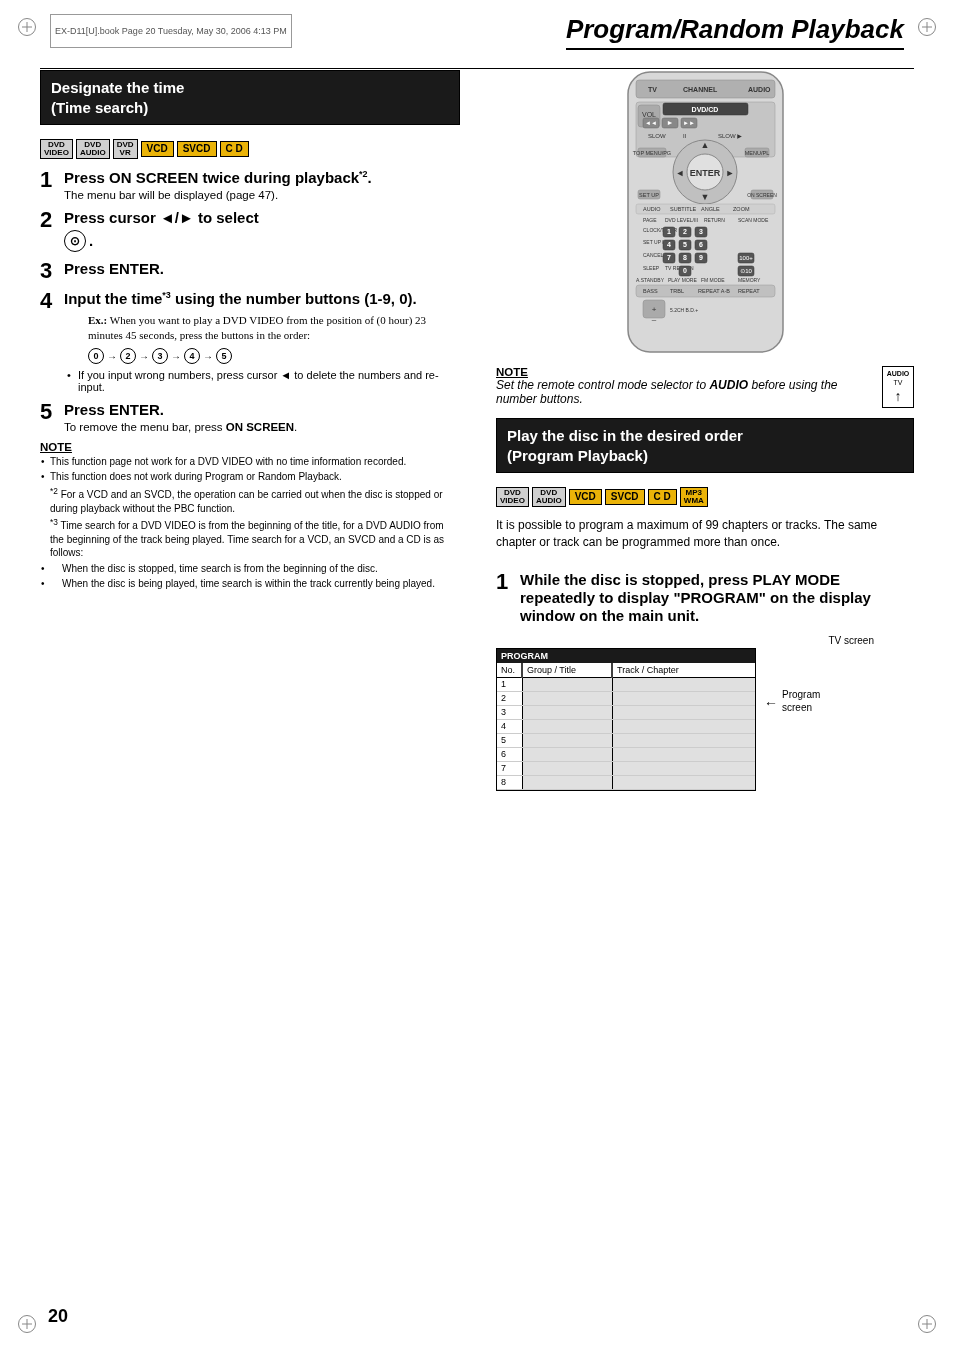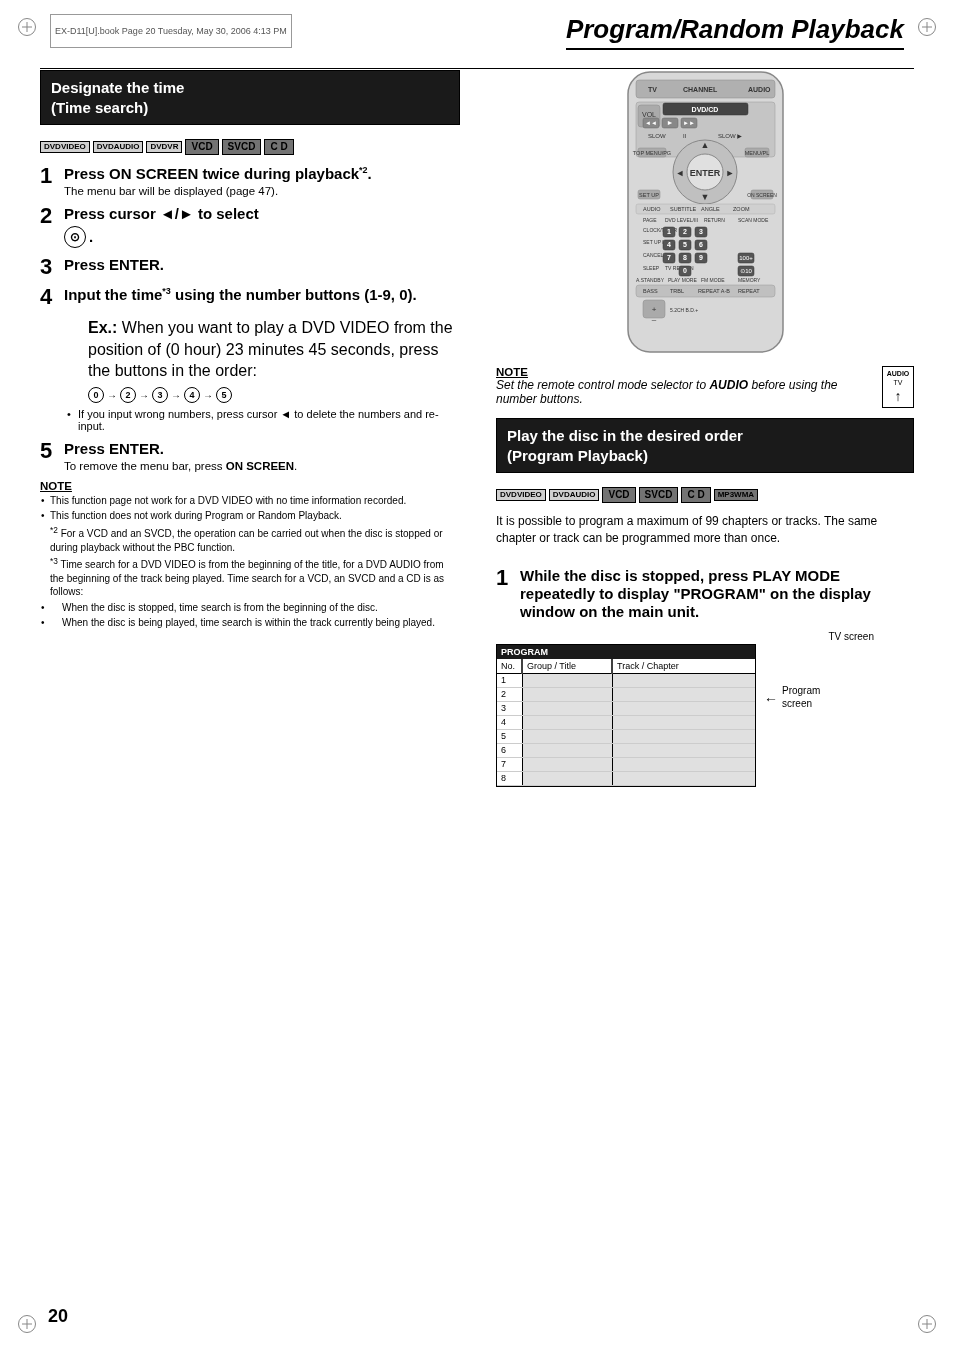--- a/index.html
+++ b/index.html
@@ -271,34 +271,36 @@
       margin: 6px 0 10px 0;
       flex-wrap: wrap;
       align-items: center;
     }
     .fmt-badge {
       border: 1.5px solid #000;
       font-size: 8px;
       font-weight: bold;
       line-height: 1;
       display: inline-flex;
+      flex-direction: column;
       align-items: center;
       padding: 1px 3px;
       min-width: 24px;
     }
     .fmt-badge .top { font-size: 8px; }
     .fmt-badge .bot { font-size: 8px; }
     .fmt-badge.shaded { background: #d0d0d0; }
-    .fmt-badge.outlined { background: #737373; }
+    .fmt-badge.outlined { background: #eab308; }
 
     .ex-indent {
       padding-left: 24px;
-      font-size: 16px;
-      margin-top: 13px;
+      font-size: 11px;
+      margin-top: 5px;
       line-height: 1.35;
+      font-family: Liberation Serif, serif;
     }
     .ex-label { font-weight: bold; }
 
     .inline-circle {
       display: inline-flex;
       align-items: center;
       justify-content: center;
       border: 1px solid #000;
       border-radius: 50%;
       width: 16px;

